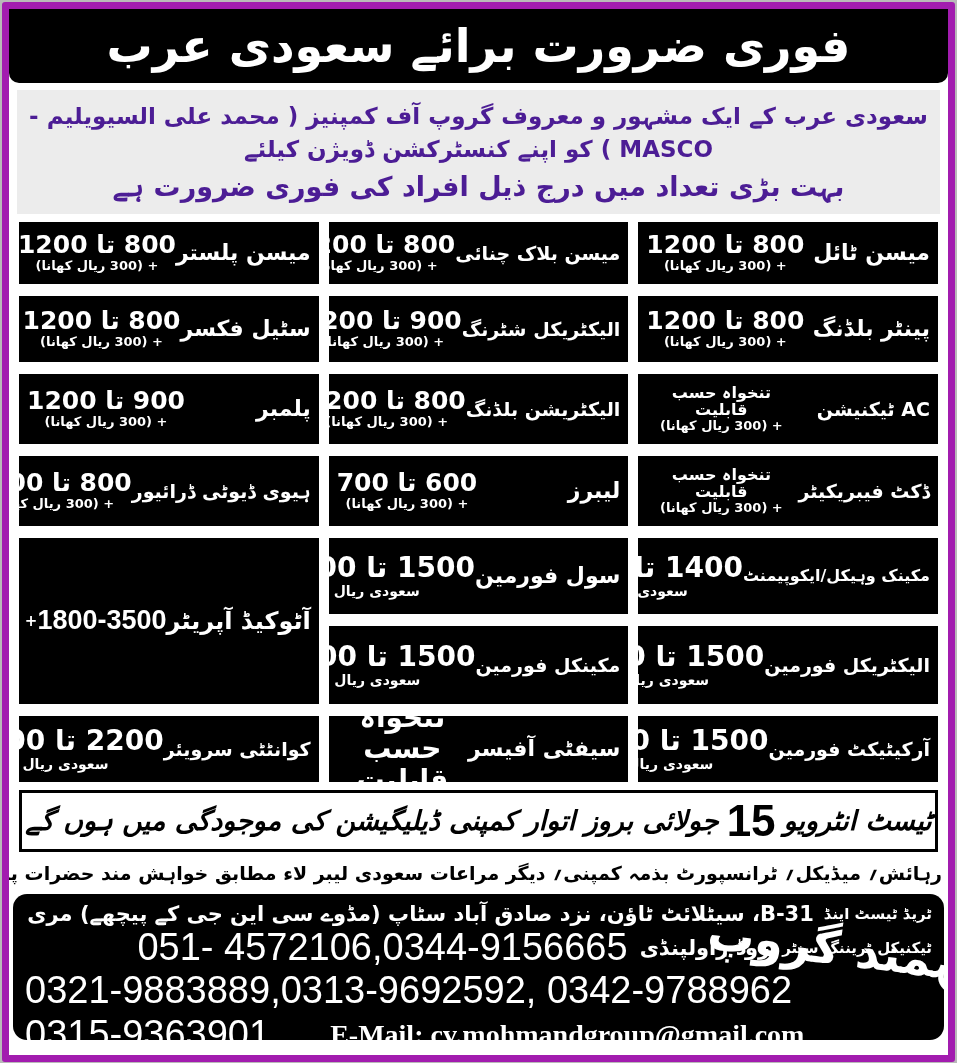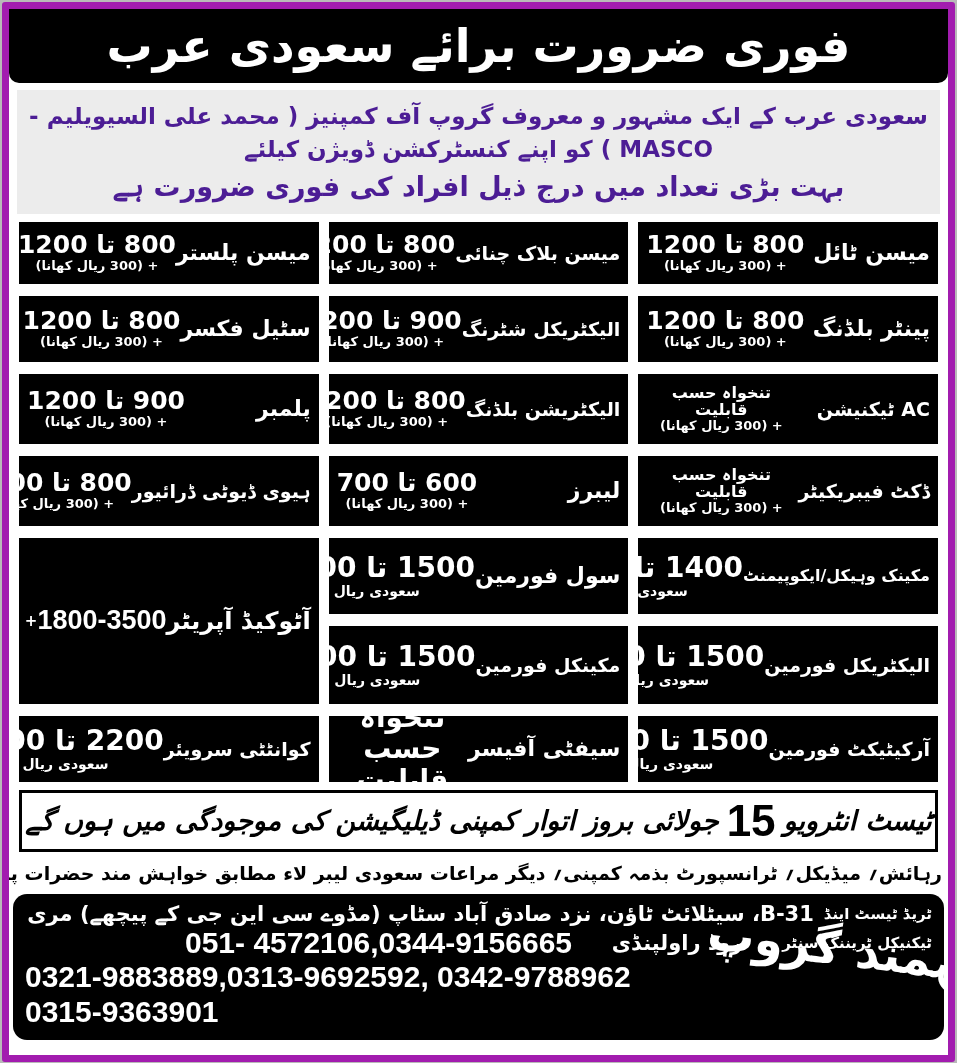--- a/index.html
+++ b/index.html
@@ -65,21 +65,21 @@
     position:absolute;right:6px;top:2px;width:178px;height:108px;
     display:flex;align-items:center;justify-content:center;pointer-events:none;
   }
   .brand span{font-size:47px;font-weight:700;white-space:nowrap;transform:rotate(7deg);}
   .crow{display:flex;align-items:center;gap:12px;} 
   .row1,.row2{margin-left:0;margin-right:0;padding-left:0;}
   .row1{justify-content:flex-start;gap:10px;margin-left:160px;}
   .row2{justify-content:space-between;margin-left:160px;}
   .lbl{font-size:15px;font-weight:700;white-space:nowrap;}
   .addr{font-size:21px;font-weight:700;white-space:nowrap;}
-  .phone{font-family:"Liberation Sans",sans-serif;font-weight:700;font-size:30px;direction:ltr;white-space:nowrap;line-height:1.15;}
+  .phone{font-family:"Liberation Sans",sans-serif;font-weight:400;font-size:38px;direction:ltr;white-space:nowrap;line-height:1.15;}
   .row3{justify-content:flex-end;text-align:right;}
   .row4{direction:ltr;justify-content:flex-start;gap:60px;}
   .email{font-family:"Liberation Serif",serif;font-weight:700;font-size:28px;direction:ltr;white-space:nowrap;}
   .license{
     text-align:center;font-family:"Liberation Serif",serif;font-weight:700;font-size:22px;
     direction:ltr;margin-top:15px;
   }
 </style>
 </head>
 <body>
@@ -265,18 +265,22 @@
       <span class="addr">روڈ راولپنڈی</span>
       <span class="phone">051- 4572106,0344-9156665</span>
     </div>
 
     <div class="crow row3">
       <span class="phone">0321-9883889,0313-9692592, 0342-9788962</span>
     </div>
 
     <div class="crow row4">
       <span class="phone">0315-9363901</span>
+      <span class="email">
+        <span>E-Mail:</span>
+        <span>cv.mohmandgroup@gmail.com</span>
+      </span>
     </div>
 
     <div class="license">M/s Niazi Int. LIC # 1804 Kar PE /S/15913 Dt: 25/06/12</div>
   </div>
 
 </div>
 
 </body></html>

